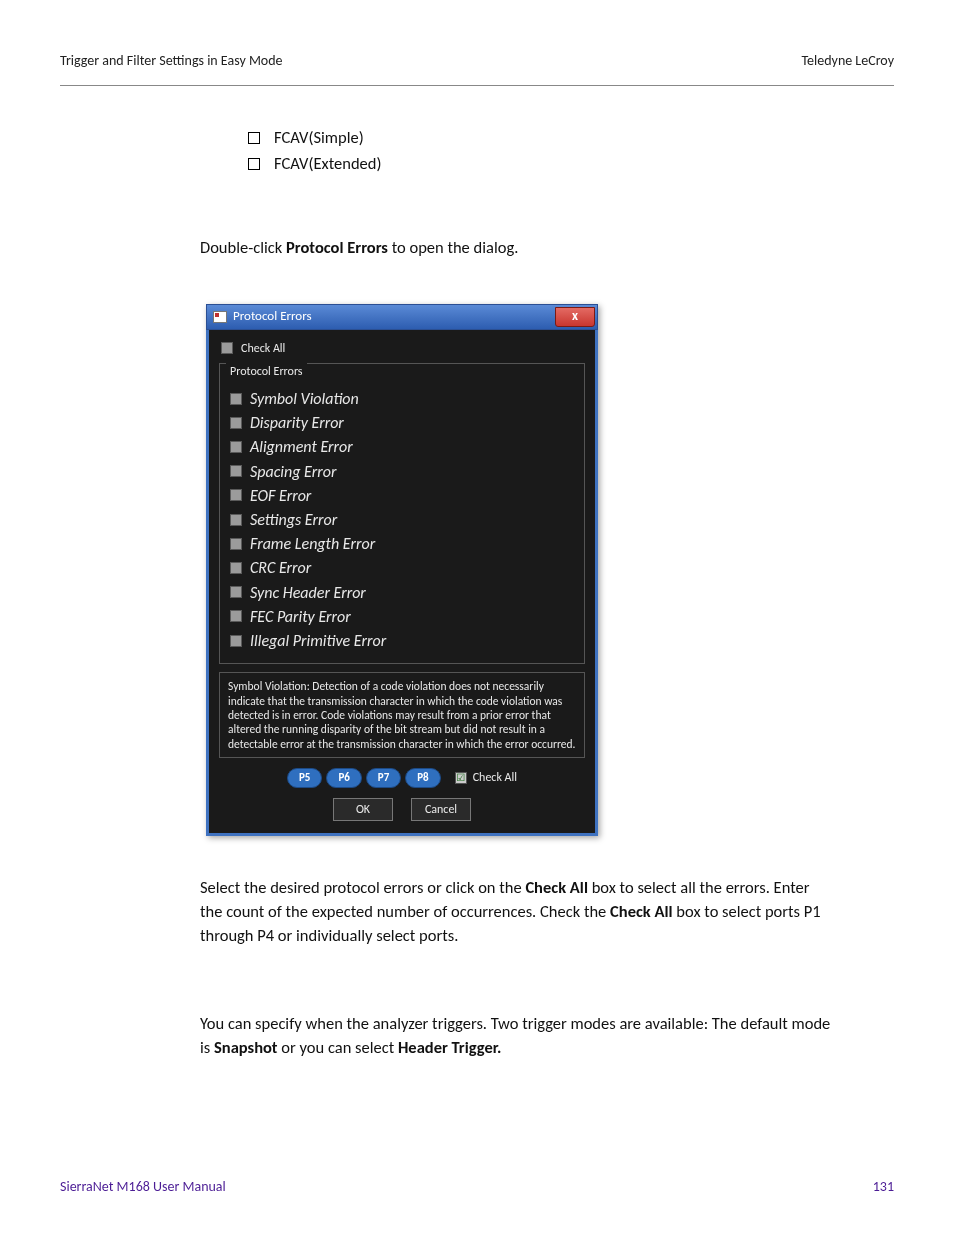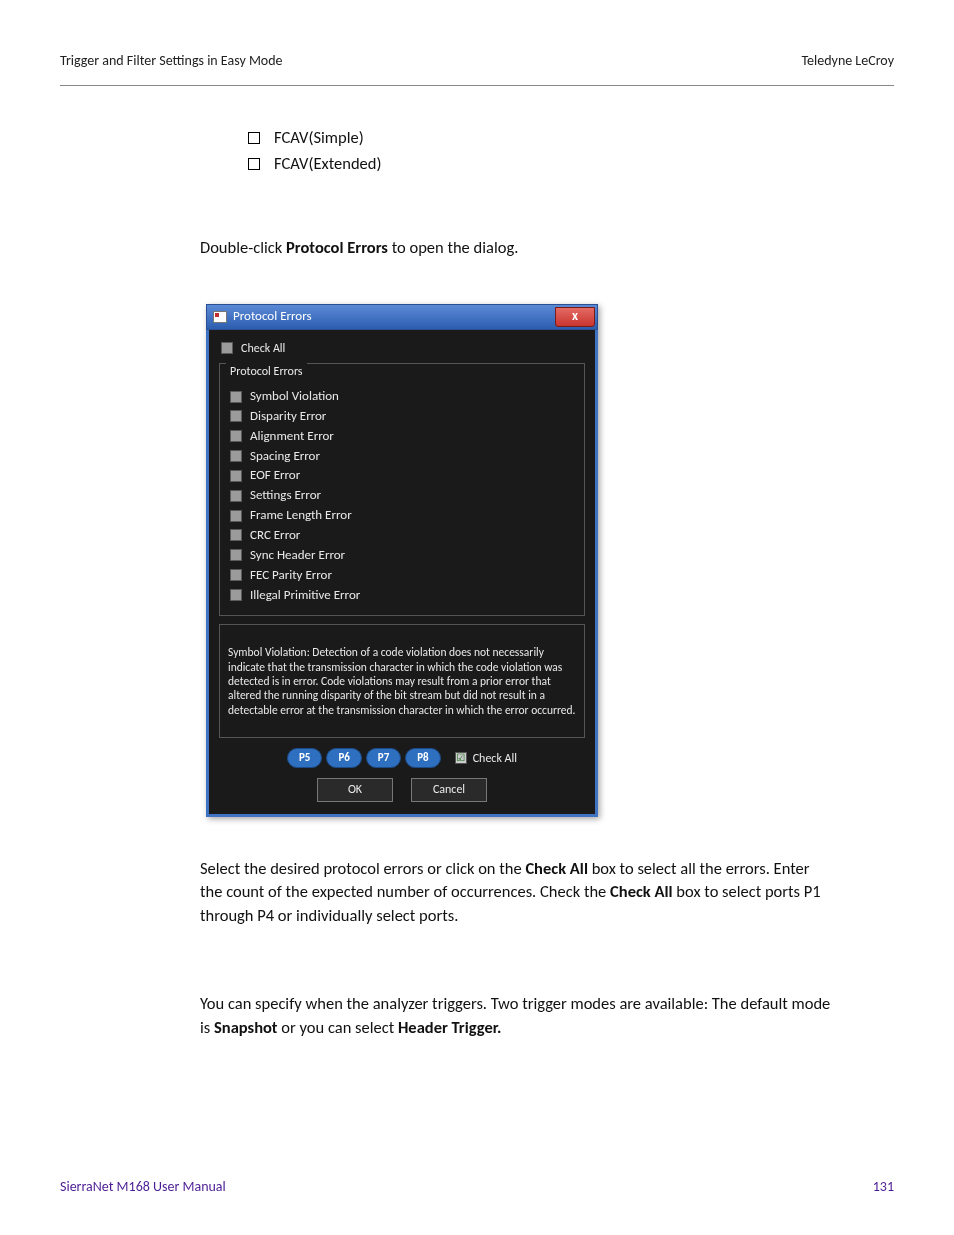--- a/index.html
+++ b/index.html
@@ -94,26 +94,26 @@
     margin-bottom: 8px;
   }
   .fieldset-legend {
     color:#e8e8e8; font-size:12px;
     position: relative; top:-14px; left:-4px;
     background:#1a1a1a; padding:0 4px;
     display:inline-block;
   }
   .err-item {
     display:flex; align-items:center; gap:8px;
-    color:#e8e8e8; font-size:13px; margin:1px 0;
+    color:#e8e8e8; font-size:16px; margin:1px 0;font-style:italic;
   }
   .desc-box {
     border: 1px solid #555;
     color:#e8e8e8; font-size:11.5px;
-    padding:20px 8px;
+    padding:6px 8px;
     line-height:1.25;
     margin-bottom: 10px;
   }
   .port-row {
     display:flex; align-items:center; justify-content:center;
     gap:4px; margin: 8px 0 10px 0;
   }
   .port-btn {
     background:#2f6fbf; color:#fff; font-size:11px;
     border:1px solid #1c4a86; padding:1px 11px;
@@ -121,21 +121,21 @@
     font-weight:bold;
   }
   .port-chk-wrap { display:flex; align-items:center; gap:6px; color:#e8e8e8; font-size:12px; margin-left:10px;}
   .port-chk {
     width:12px; height:12px; background:#ccc;
     border:1px solid #555; display:inline-flex; align-items:center; justify-content:center;
     font-size:10px; color:#1a6a1a;
   }
   .btn-row { display:flex; justify-content:center; gap:18px; }
   .dlg-btn {
-    width: 76px; text-align:center;
+    width: 60px; text-align:center;
     background:#2a2a2a; color:#e8e8e8;
     border:1px solid #777; font-size:12px;
     padding:2px 0;
   }
 
   .footer {
     position:absolute; bottom:40px; left:60px; right:60px;
     display:flex; justify-content:space-between;
     font-size:14px; color:#4c1d95;
   }

